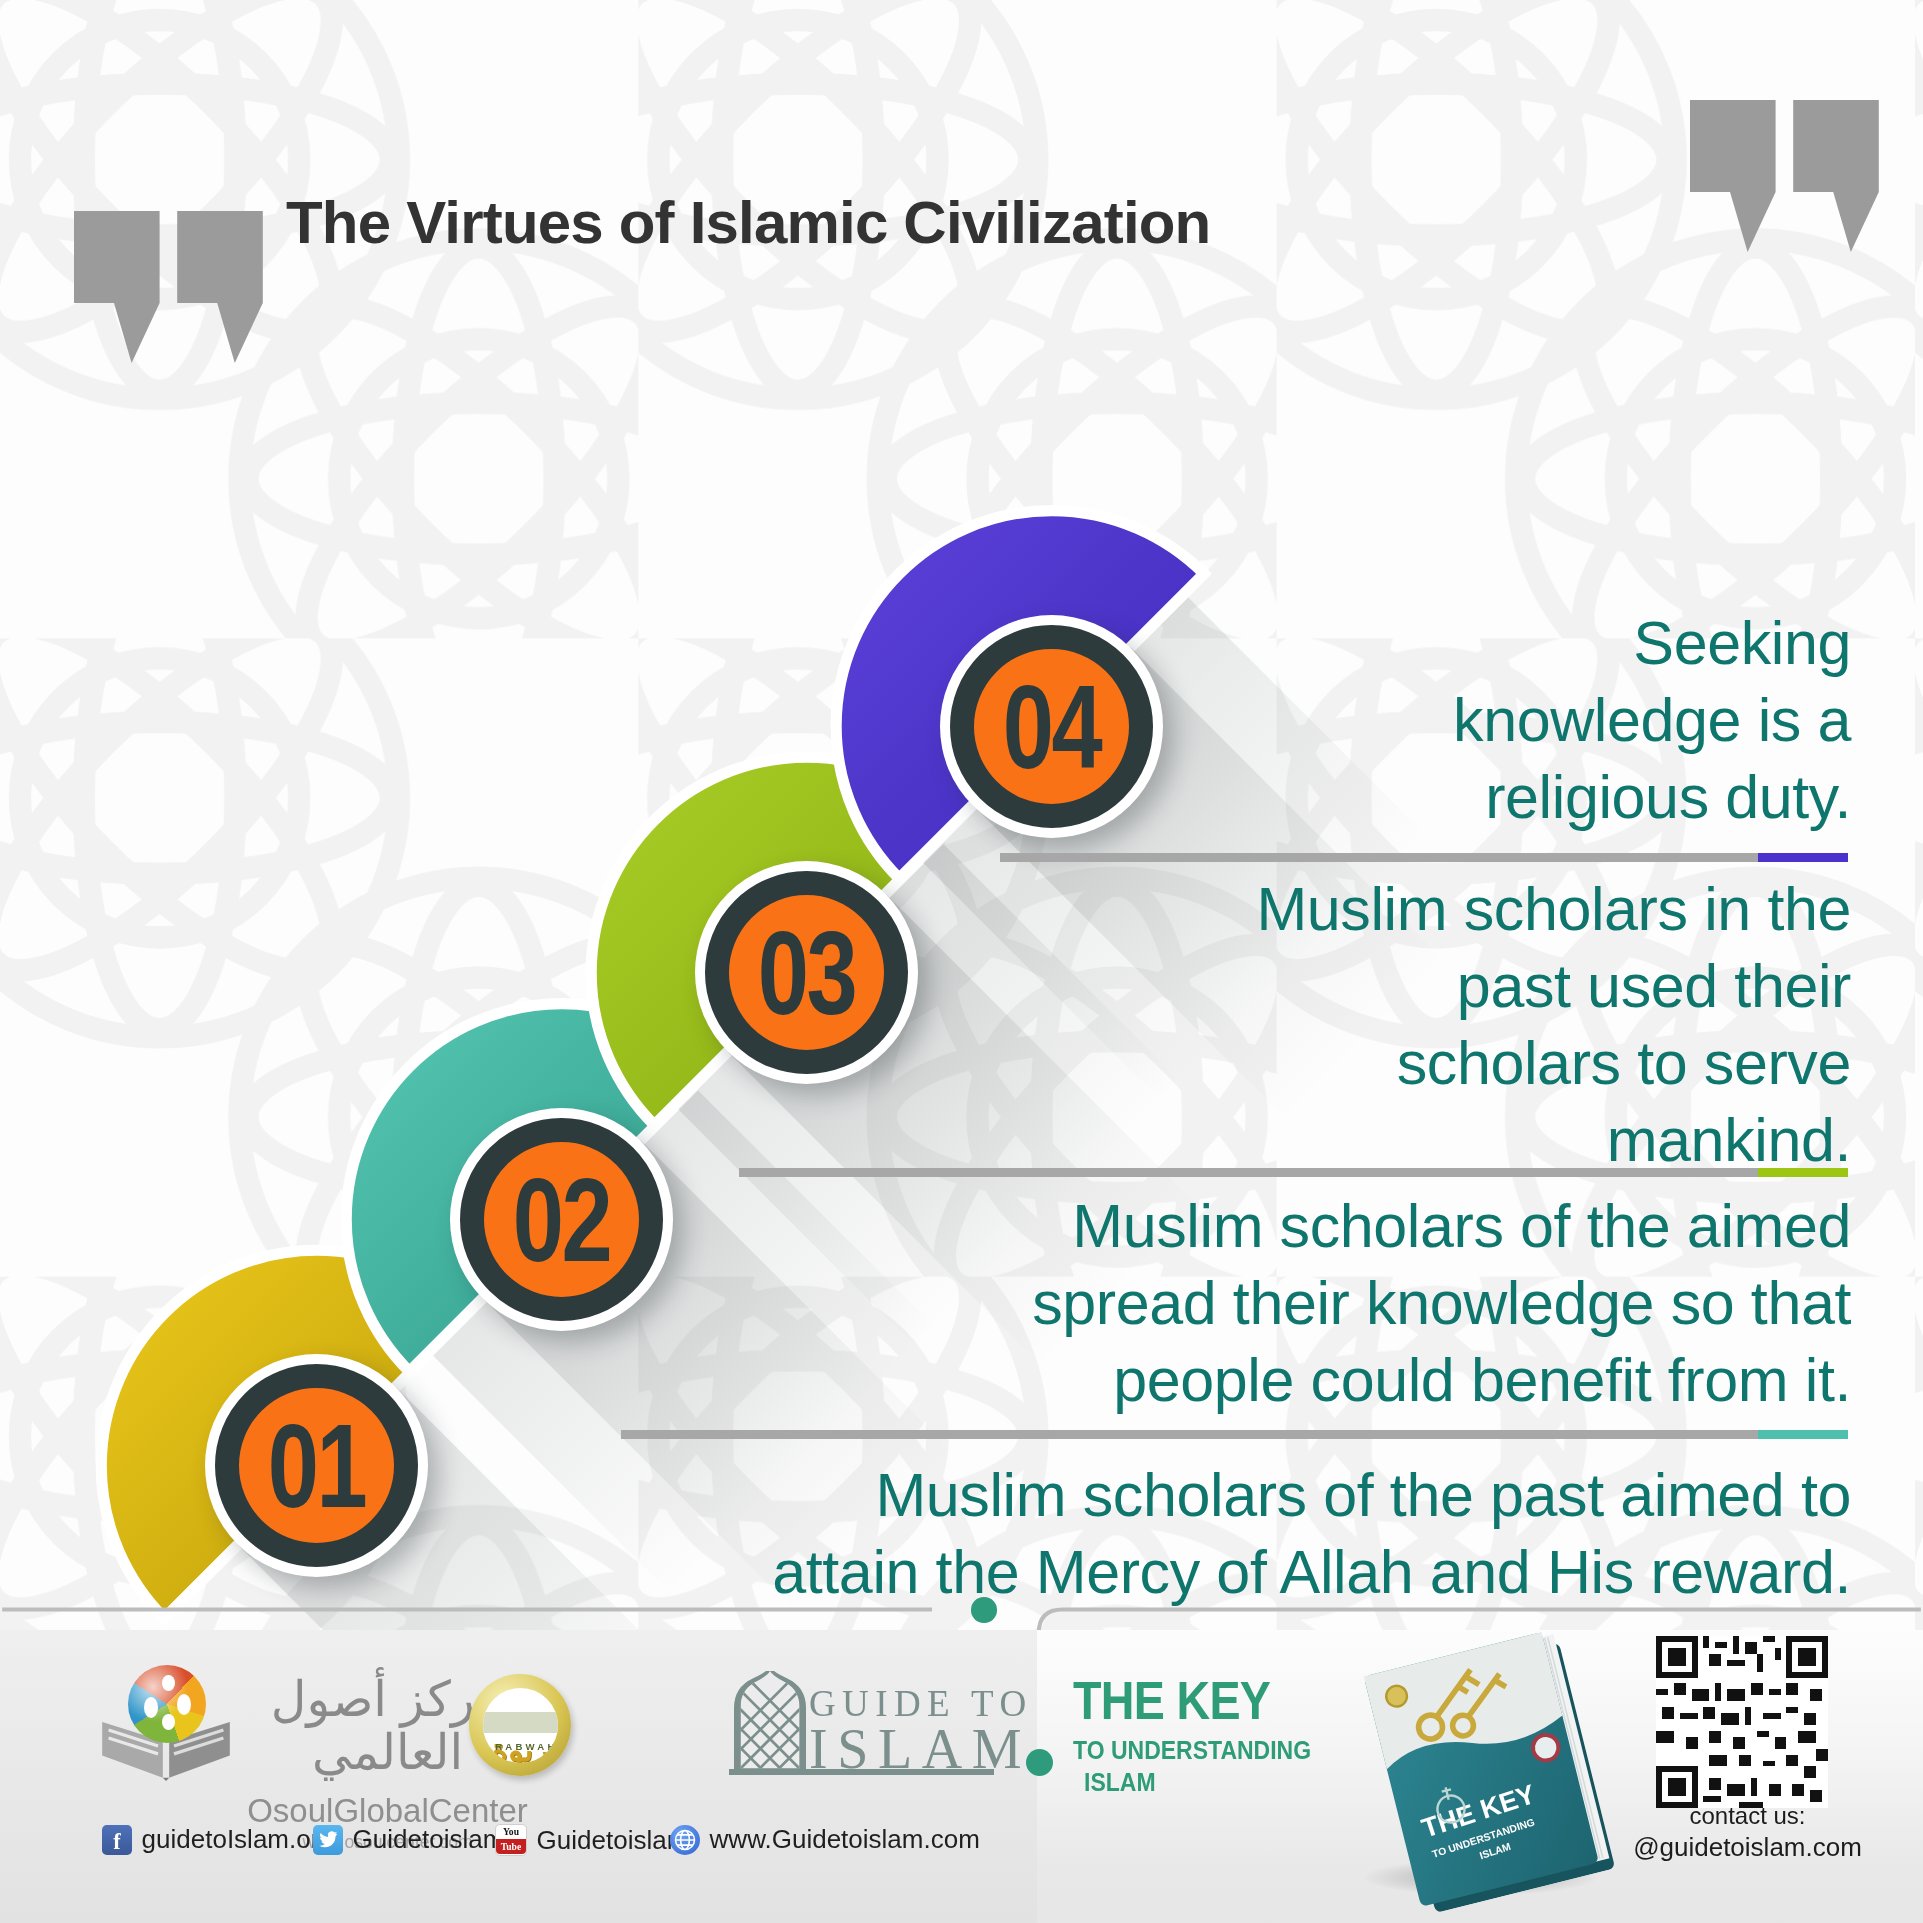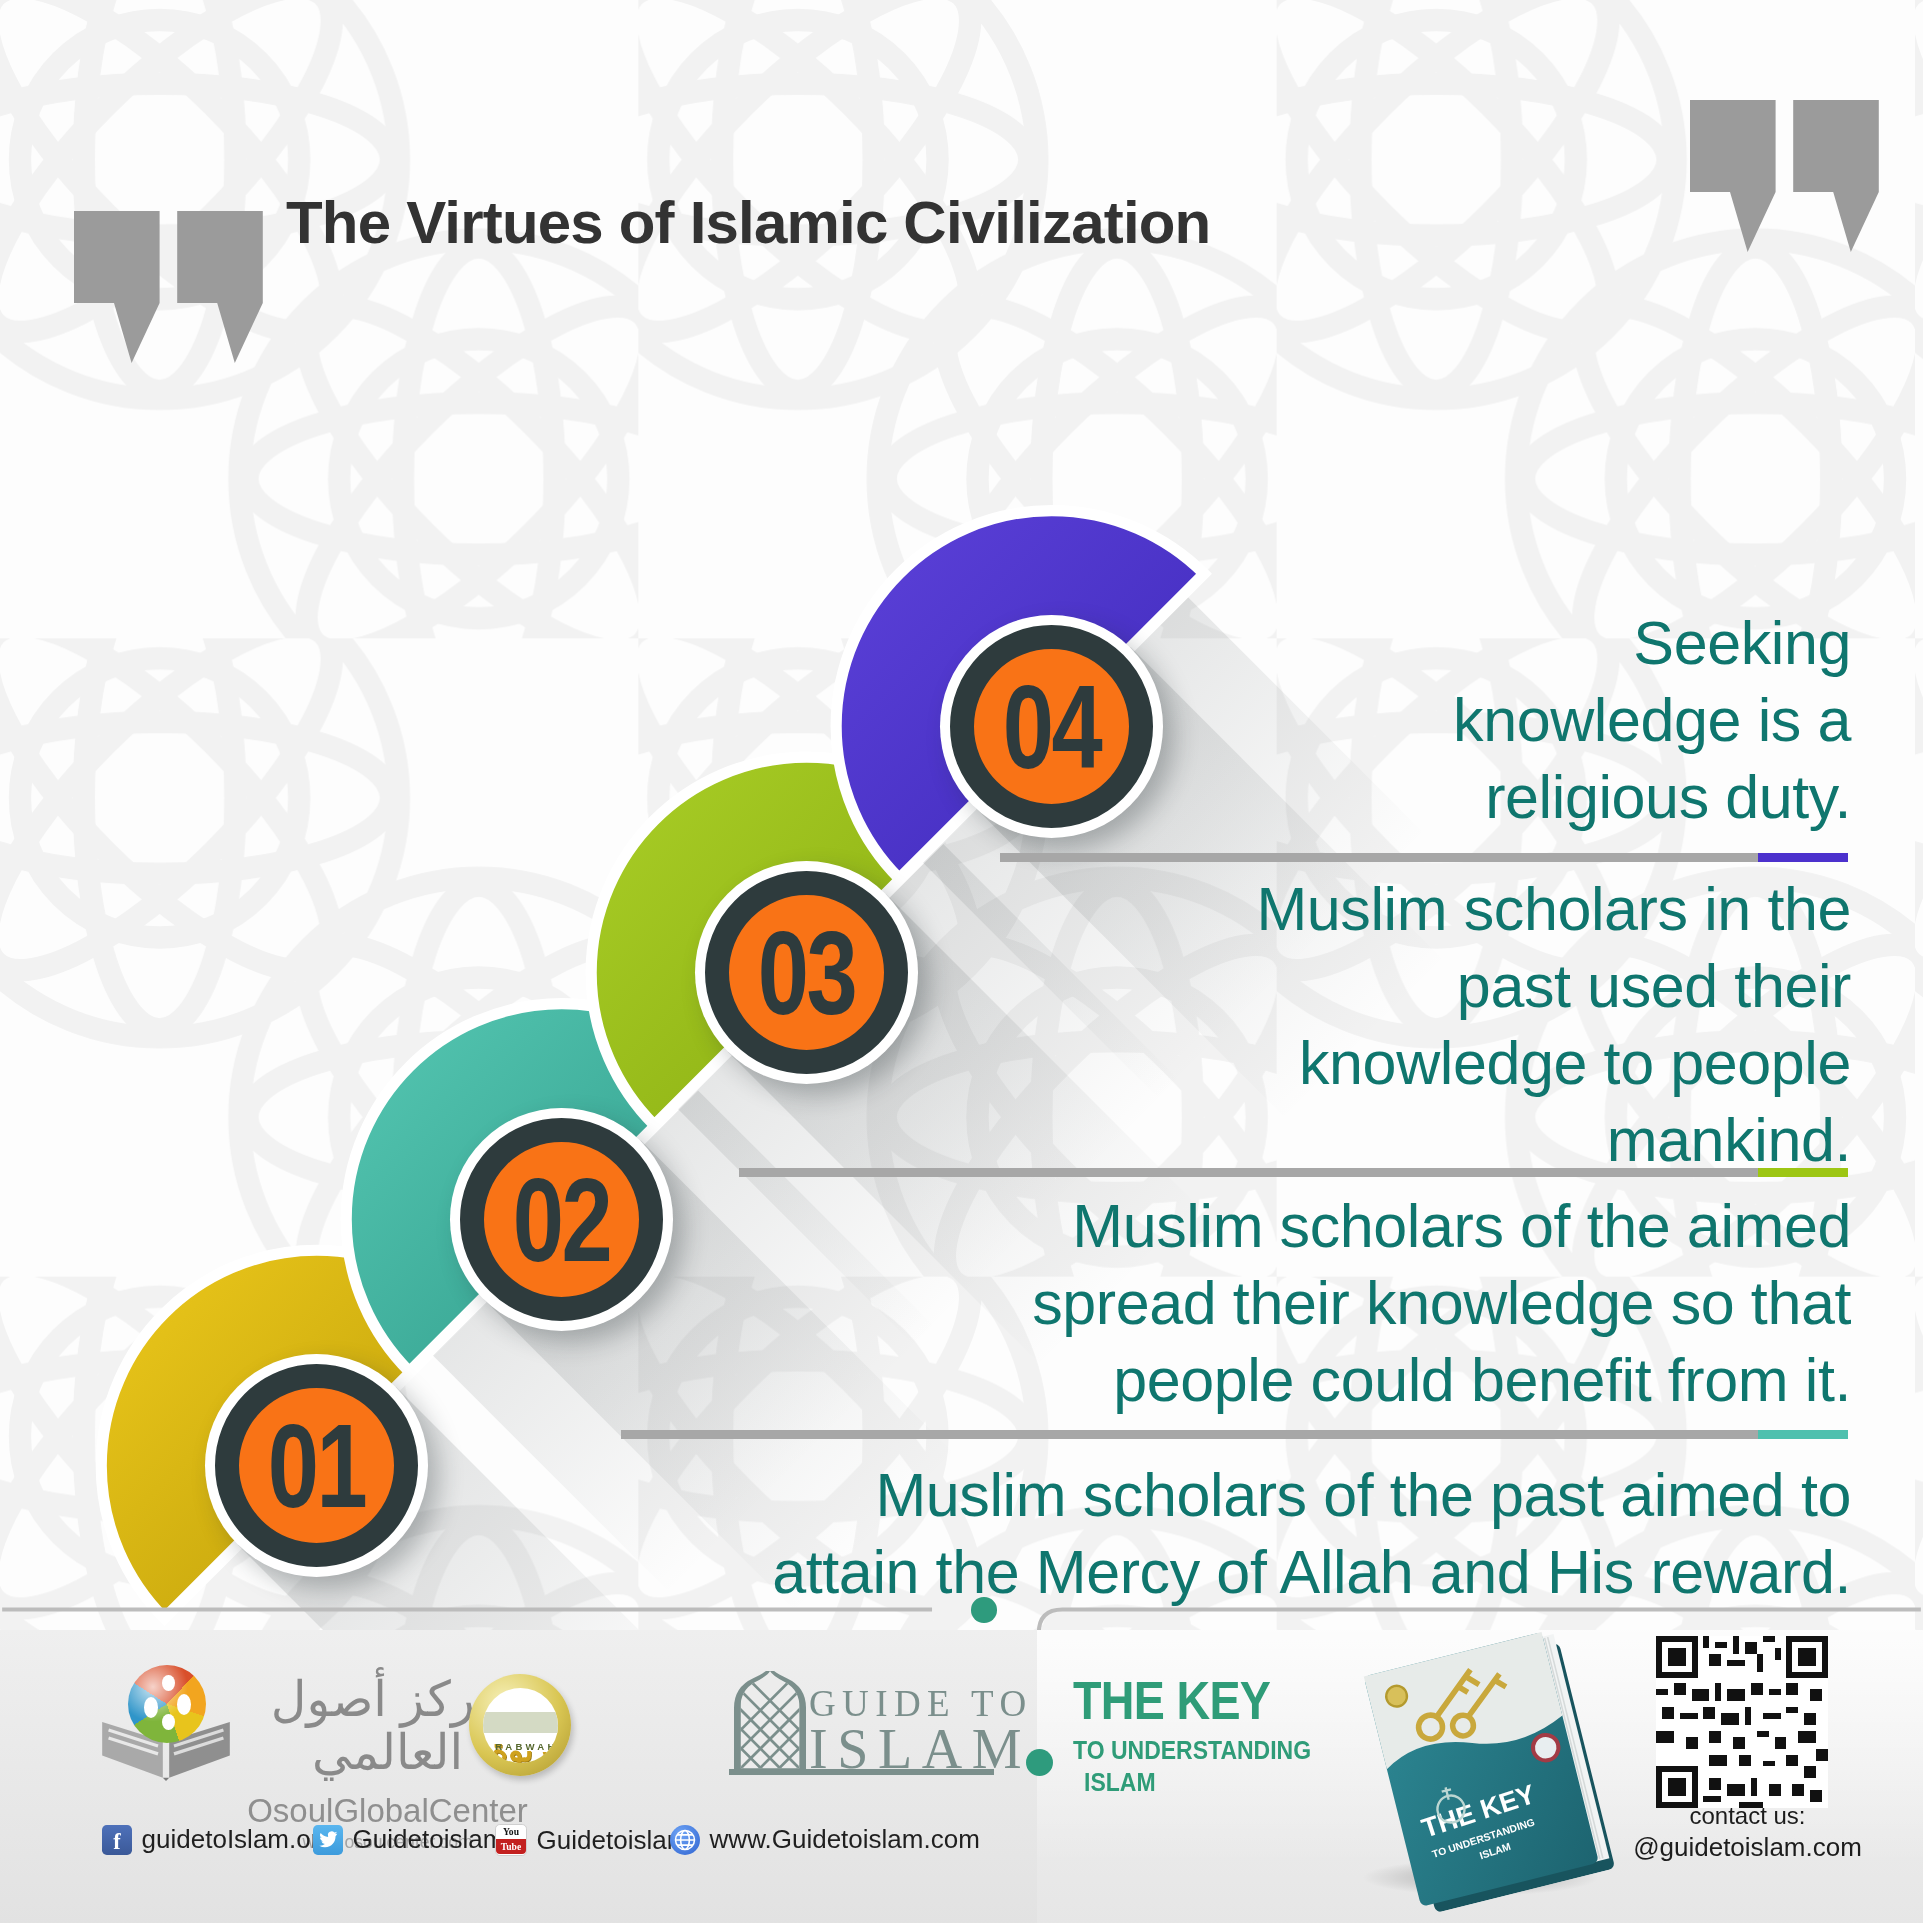--- a/index.html
+++ b/index.html
@@ -205,21 +205,21 @@
   </div>
 
   <div class="step-text" id="text-s0">
     <span>Seeking</span>
     <span>knowledge is a</span>
     <span>religious duty.</span>
   </div>
   <div class="step-text" id="text-s1">
     <span>Muslim scholars in the</span>
     <span>past used their</span>
-    <span>knowledge to people</span>
+    <span>scholars to serve</span>
     <span>mankind.</span>
   </div>
   <div class="step-text" id="text-s2">
     <span>Muslim scholars of the aimed</span>
     <span>spread their knowledge so that</span>
     <span>people could benefit from it.</span>
   </div>
   <div class="step-text" id="text-s3">
     <span>Muslim scholars of the past aimed to</span>
     <span>attain the Mercy of Allah and His reward.</span>

